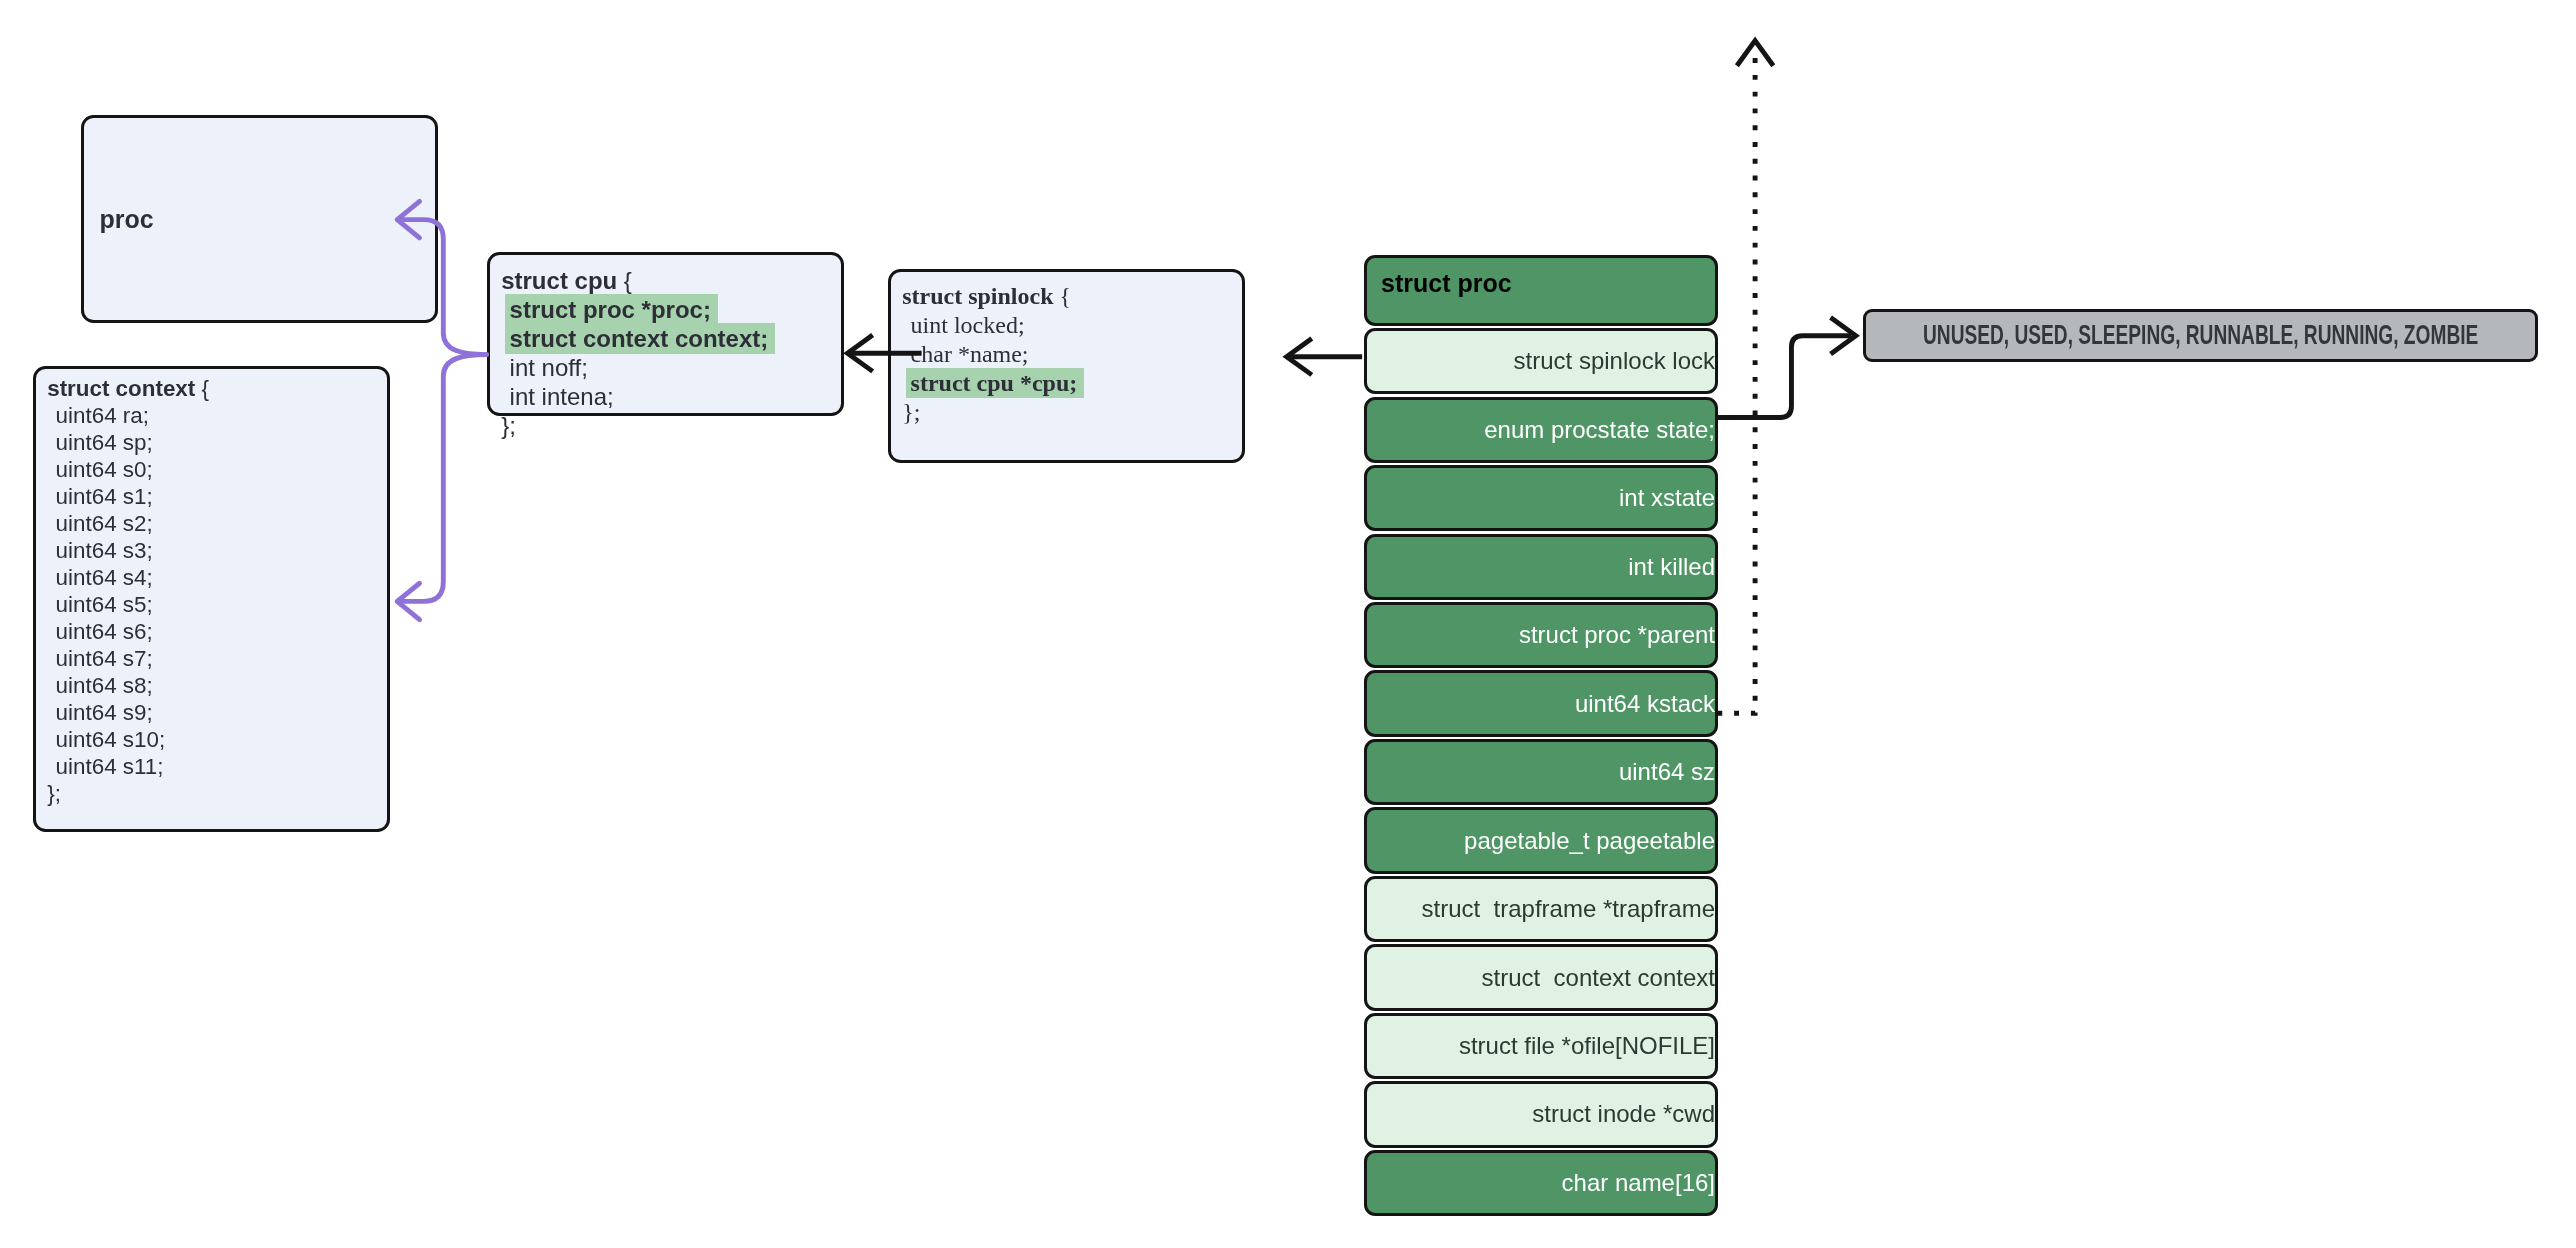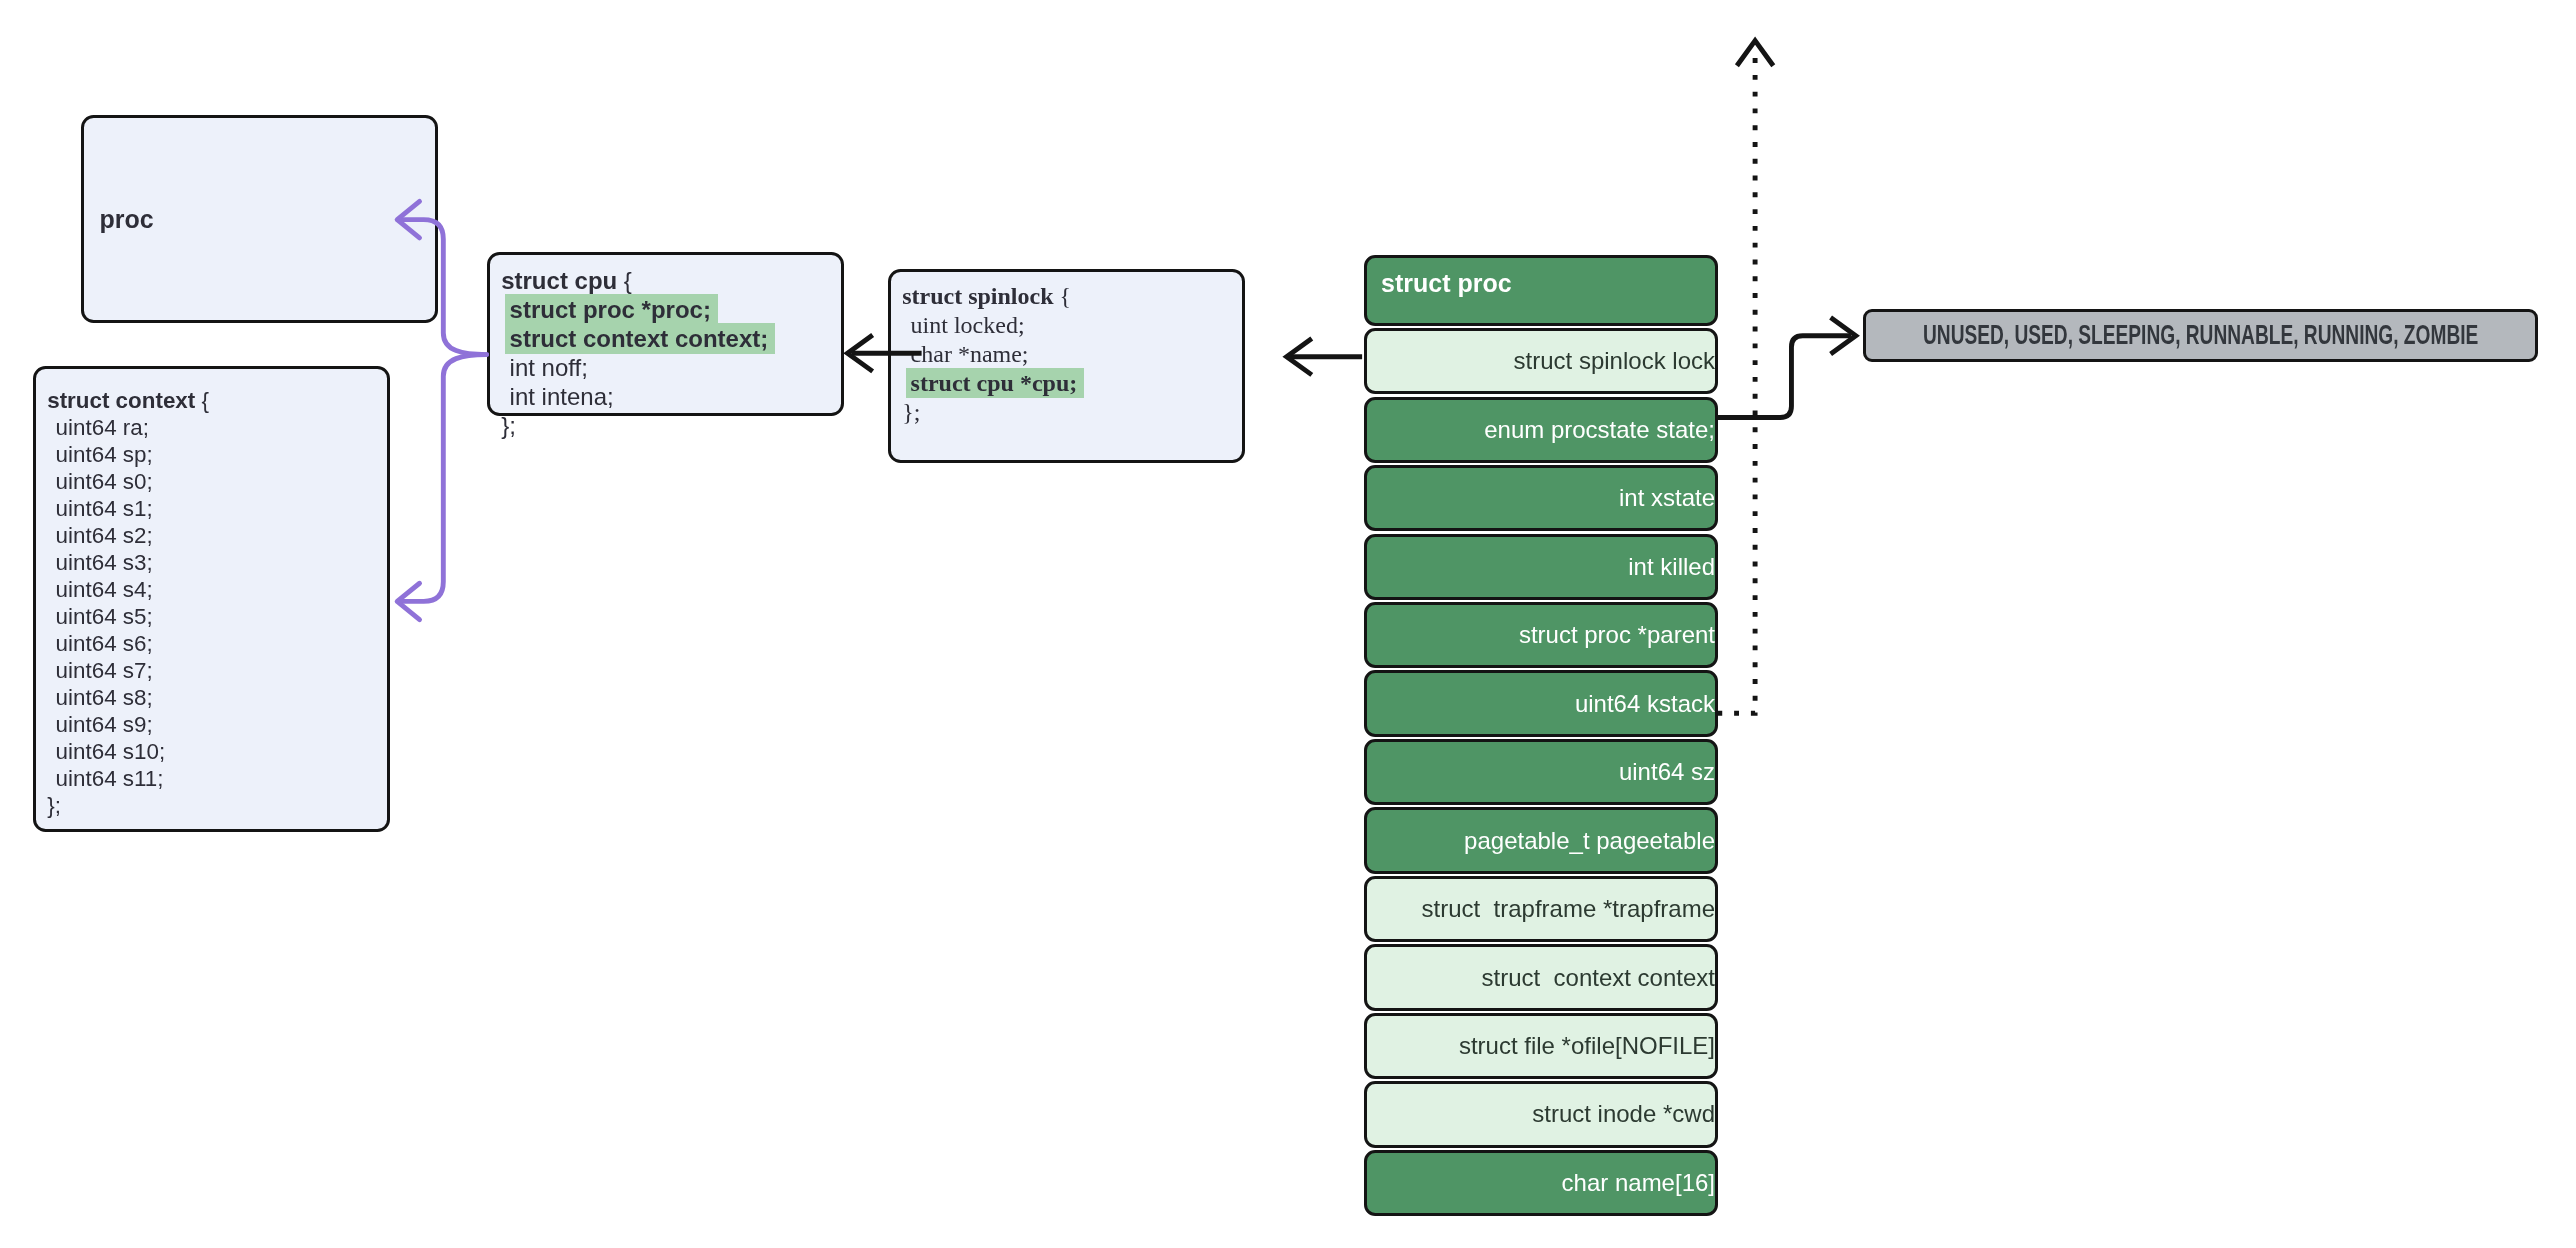--- a/index.html
+++ b/index.html
@@ -11,30 +11,30 @@
   #canvas{position:relative;width:2576px;height:1249px;background:#ffffff;overflow:hidden;
           font-family:"Liberation Sans","DejaVu Sans",sans-serif;color:var(--text);}
   
   .box{position:absolute;background:var(--box-blue);border:3.5px solid var(--ink);border-radius:12.6px;box-sizing:border-box;}
   #proc-box{left:33px;top:115px;width:357px;height:208px;margin-left:48px;}
   #proc-box .only-label{position:absolute;left:15.4px;top:50%;transform:translateY(-50%);font-weight:bold;font-size:25px;}
   #context-box{left:33px;top:366px;width:357px;height:466px;}
   #cpu-box{left:487px;top:252px;width:357px;height:164px;}
   #spinlock-box{left:888px;top:269px;width:357px;height:194px;font-family:Liberation Serif, serif;}
   .code-lines{position:absolute;left:11.2px;top:7px;right:7px;white-space:pre;}
-  #context-box .code-lines{font-size:22.4px;line-height:27px;top:18px;}
+  #context-box .code-lines{font-size:22.4px;line-height:27px;top:6px;}
   #cpu-box .code-lines{font-size:24px;line-height:29px;top:11.2px;}
   #spinlock-box .code-lines{font-size:24px;line-height:29px;top:9.8px;}
   .cl .b{font-weight:bold;}
   .cl .hl{background:var(--highlight);padding:2.1px 7px 2.1px 4.2px;margin-left:-4.2px;}
   .cl.ind{padding-left:8.4px;}
   
   #proc-table{position:absolute;left:1364px;top:255px;width:354px;height:961px;display:flex;flex-direction:column;}
   #proc-table .thead{height:71px;flex:0 0 auto;background:var(--dark-green);border:3.5px solid var(--ink);
-      border-radius:11.2px;box-sizing:border-box;color:#ffffff;font-weight:bold;font-size:25px;
+      border-radius:11.2px;box-sizing:border-box;color:#000000;font-weight:bold;font-size:25px;
       padding:11.2px 0 0 14px;margin-bottom:2.1px;}
   #table-rows{flex:1;display:flex;flex-direction:column;gap:2.1px;}
   .trow{flex:1;border:3.5px solid var(--ink);border-radius:11.2px;box-sizing:border-box;
       display:flex;align-items:center;justify-content:flex-end;font-size:24px;white-space:pre;}
   .trow.dark{background:var(--dark-green);color:#fff;}
   .trow.light{background:var(--light-green);color:var(--row-light-text);}
   
   #state-box{position:absolute;left:1863px;top:309px;width:675px;height:53px;background:var(--gray-fill);
       border:3.5px solid var(--ink);border-radius:9px;box-sizing:border-box;
       display:flex;align-items:center;justify-content:center;}

